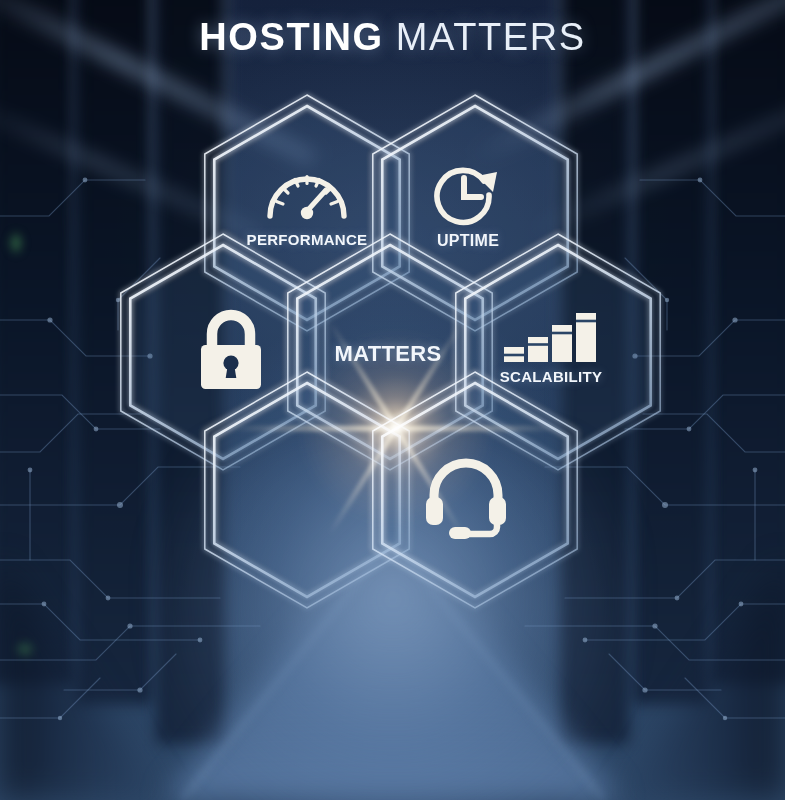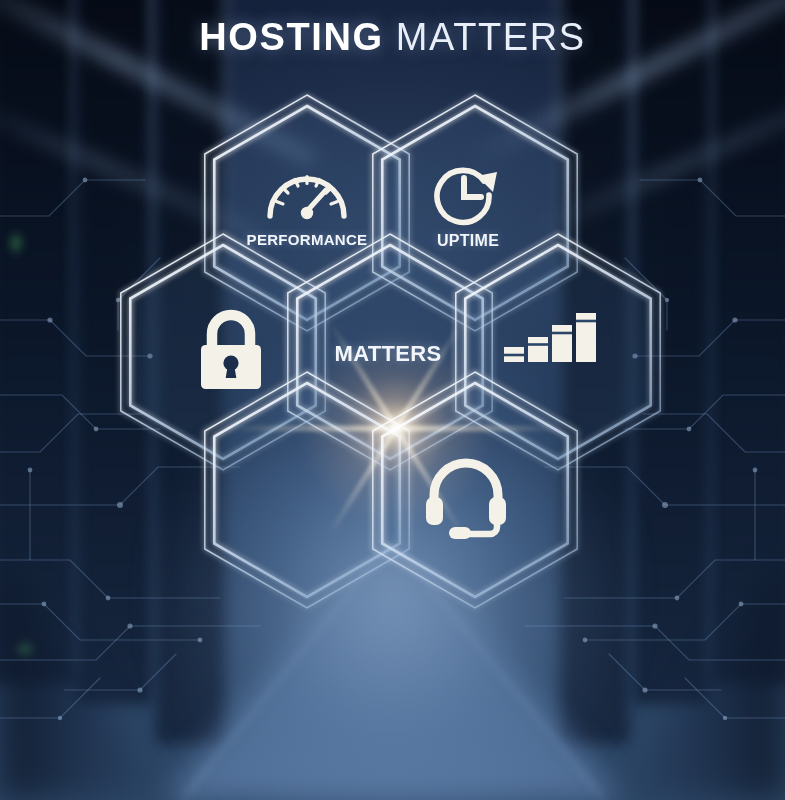--- a/index.html
+++ b/index.html
@@ -341,20 +341,21 @@
           <rect x="50" y="16" width="20" height="37"></rect>
           <rect x="74" y="4" width="20" height="49"></rect>
         </g>
         <g stroke="#2a4566" stroke-width="2.6">
           <line x1="2" y1="46" x2="22" y2="46"></line>
           <line x1="26" y1="35.5" x2="46" y2="35.5"></line>
           <line x1="50" y1="24" x2="70" y2="24"></line>
           <line x1="74" y1="12" x2="94" y2="12"></line>
         </g>
       </svg></div>
+      <div class="hex-label sz-sm" style="left: 551px; top: 376px;">SCALABILITY</div>
       <div class="icon-holder" style="left: 466px; top: 500px;"><svg width="86" height="82" viewBox="0 0 86 82">
         <path d="M11 46 V38 A32 32 0 0 1 75 38 V46" fill="none" stroke="#f4f1e8" stroke-width="9" stroke-linecap="round"></path>
         <rect x="3" y="40" width="17" height="28" rx="7" fill="#f4f1e8"></rect>
         <rect x="66" y="40" width="17" height="28" rx="7" fill="#f4f1e8"></rect>
         <path d="M74 66 V70 A7 7 0 0 1 67 77 H46" fill="none" stroke="#f4f1e8" stroke-width="6.5" stroke-linecap="round"></path>
         <rect x="26" y="70" width="22" height="12" rx="6" fill="#f4f1e8"></rect>
       </svg></div>
     </div>
 
 </div>

